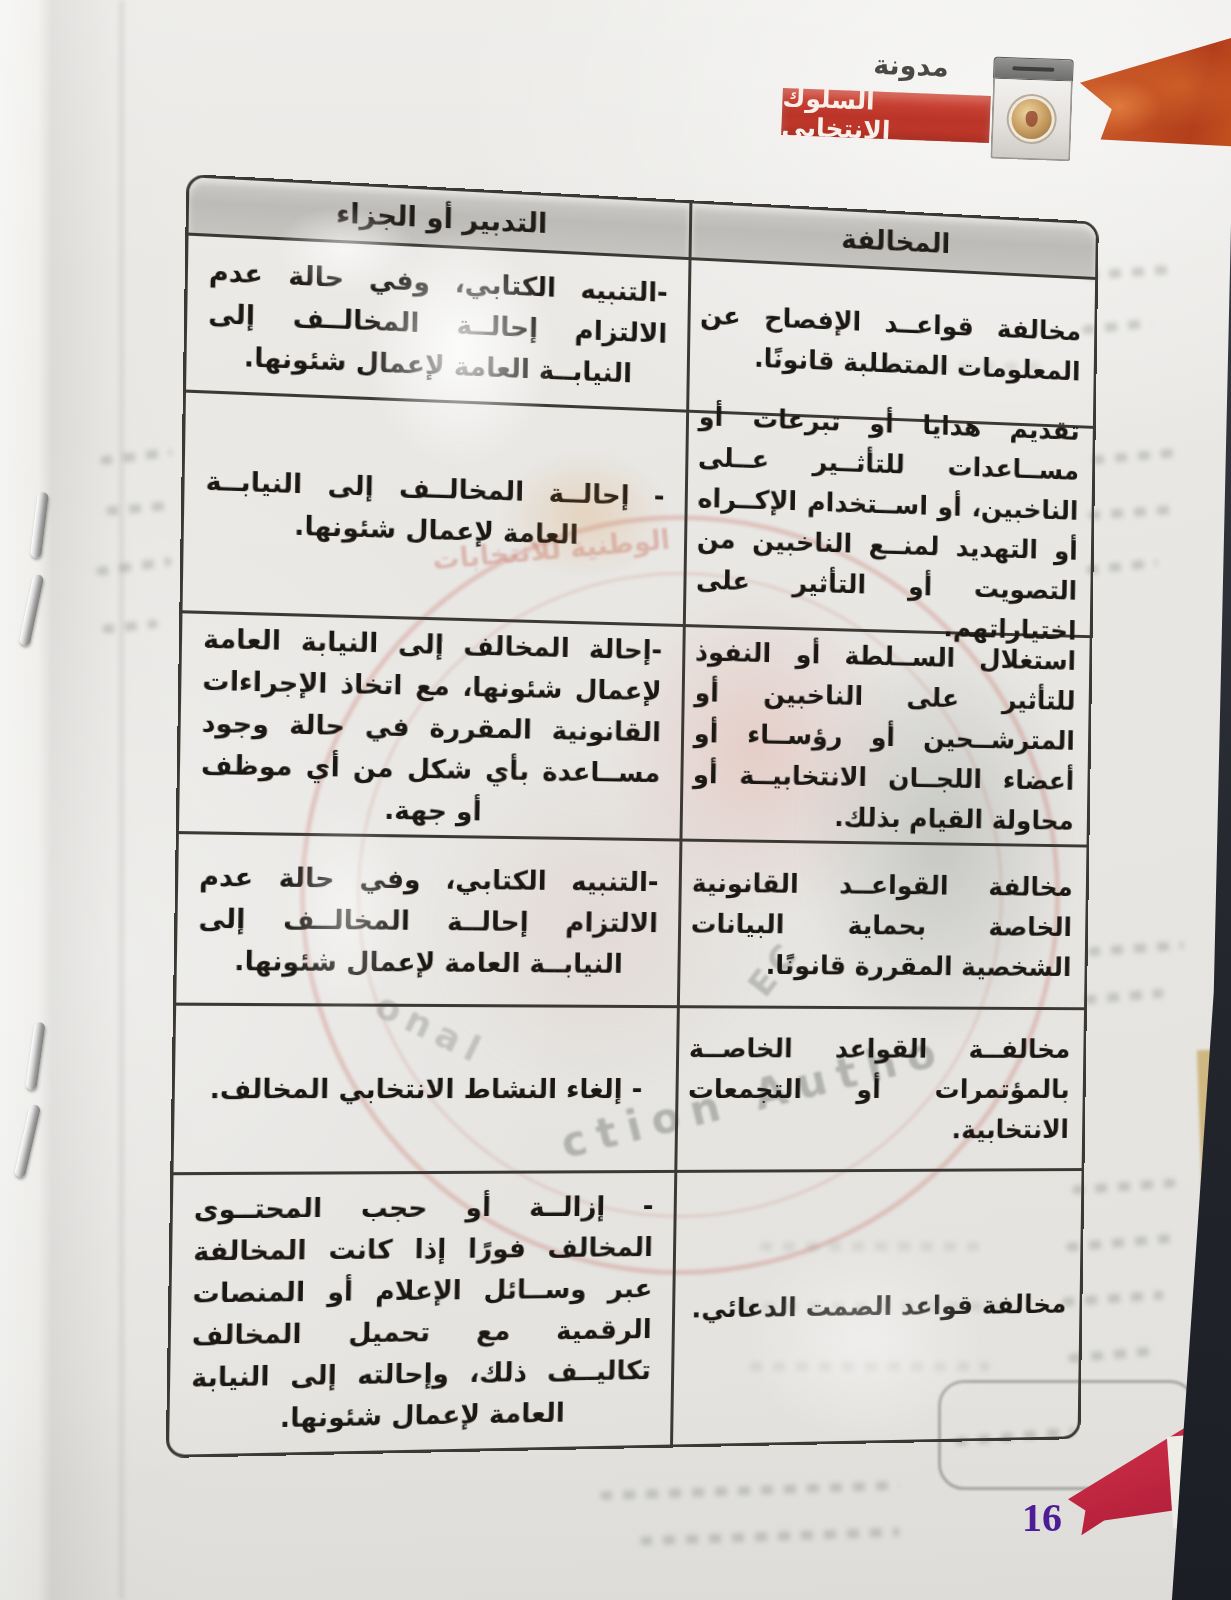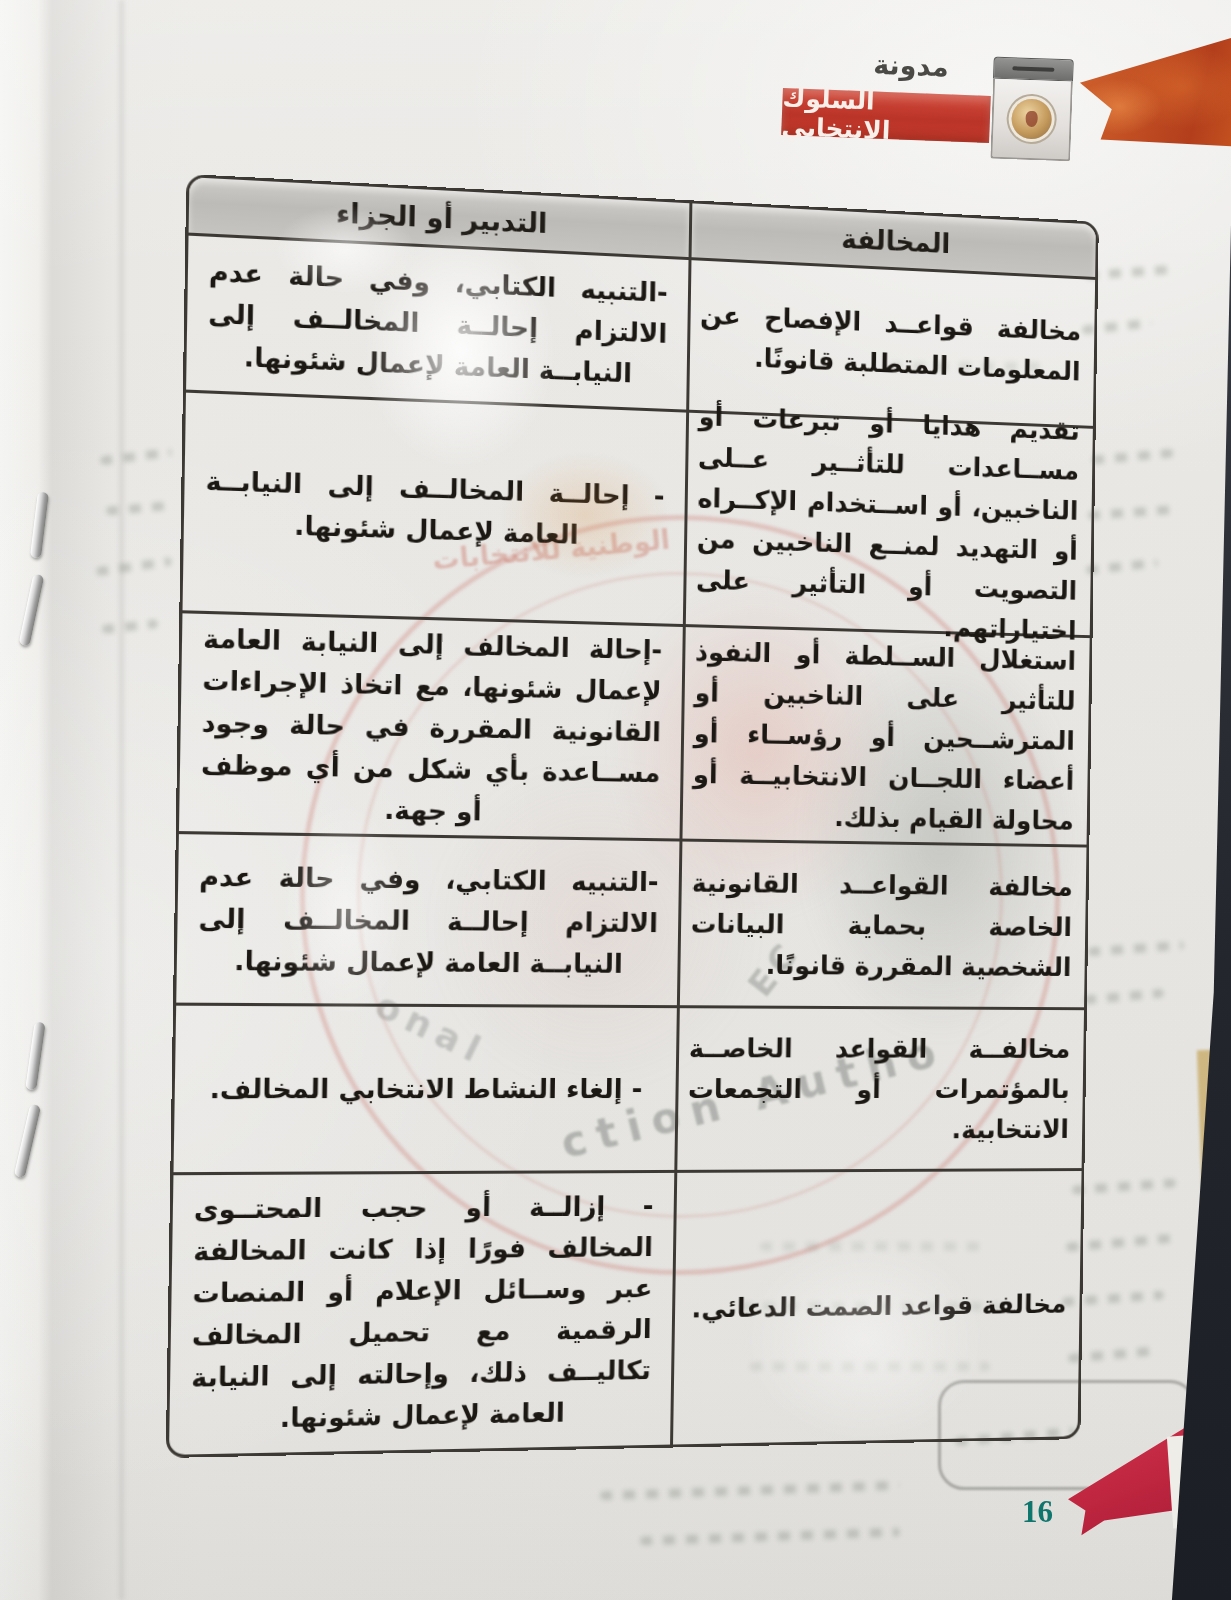--- a/index.html
+++ b/index.html
@@ -193,21 +193,21 @@
     background:radial-gradient(closest-side, rgba(216,140,60,0.22), rgba(216,140,60,0) 75%);}
   .glare-c{left:250px;top:190px;width:190px;height:120px;
     background:radial-gradient(closest-side, rgba(255,255,255,0.6), rgba(255,255,255,0) 75%);}
   .glare-d{left:700px;top:1200px;width:330px;height:280px;
     background:radial-gradient(closest-side, rgba(255,255,255,0.4), rgba(255,255,255,0) 75%);}
   .glare-e{left:260px;top:760px;width:170px;height:300px;
     background:radial-gradient(closest-side, rgba(255,255,255,0.45), rgba(255,255,255,0) 75%);}
   
   .page-number{
     position:absolute;left:1022px;top:1494px;font-family:"Liberation Serif","DejaVu Serif",serif;
-    font-size:31px;font-weight:bold;color:#0f766e;
+    font-size:40px;font-weight:bold;color:#4c1d95;
   }
 </style>
 </head>
 <body>
 
 <div id="canvas">
 
   <div class="paper-shading"></div>
   <div class="fold-line"></div>
 

